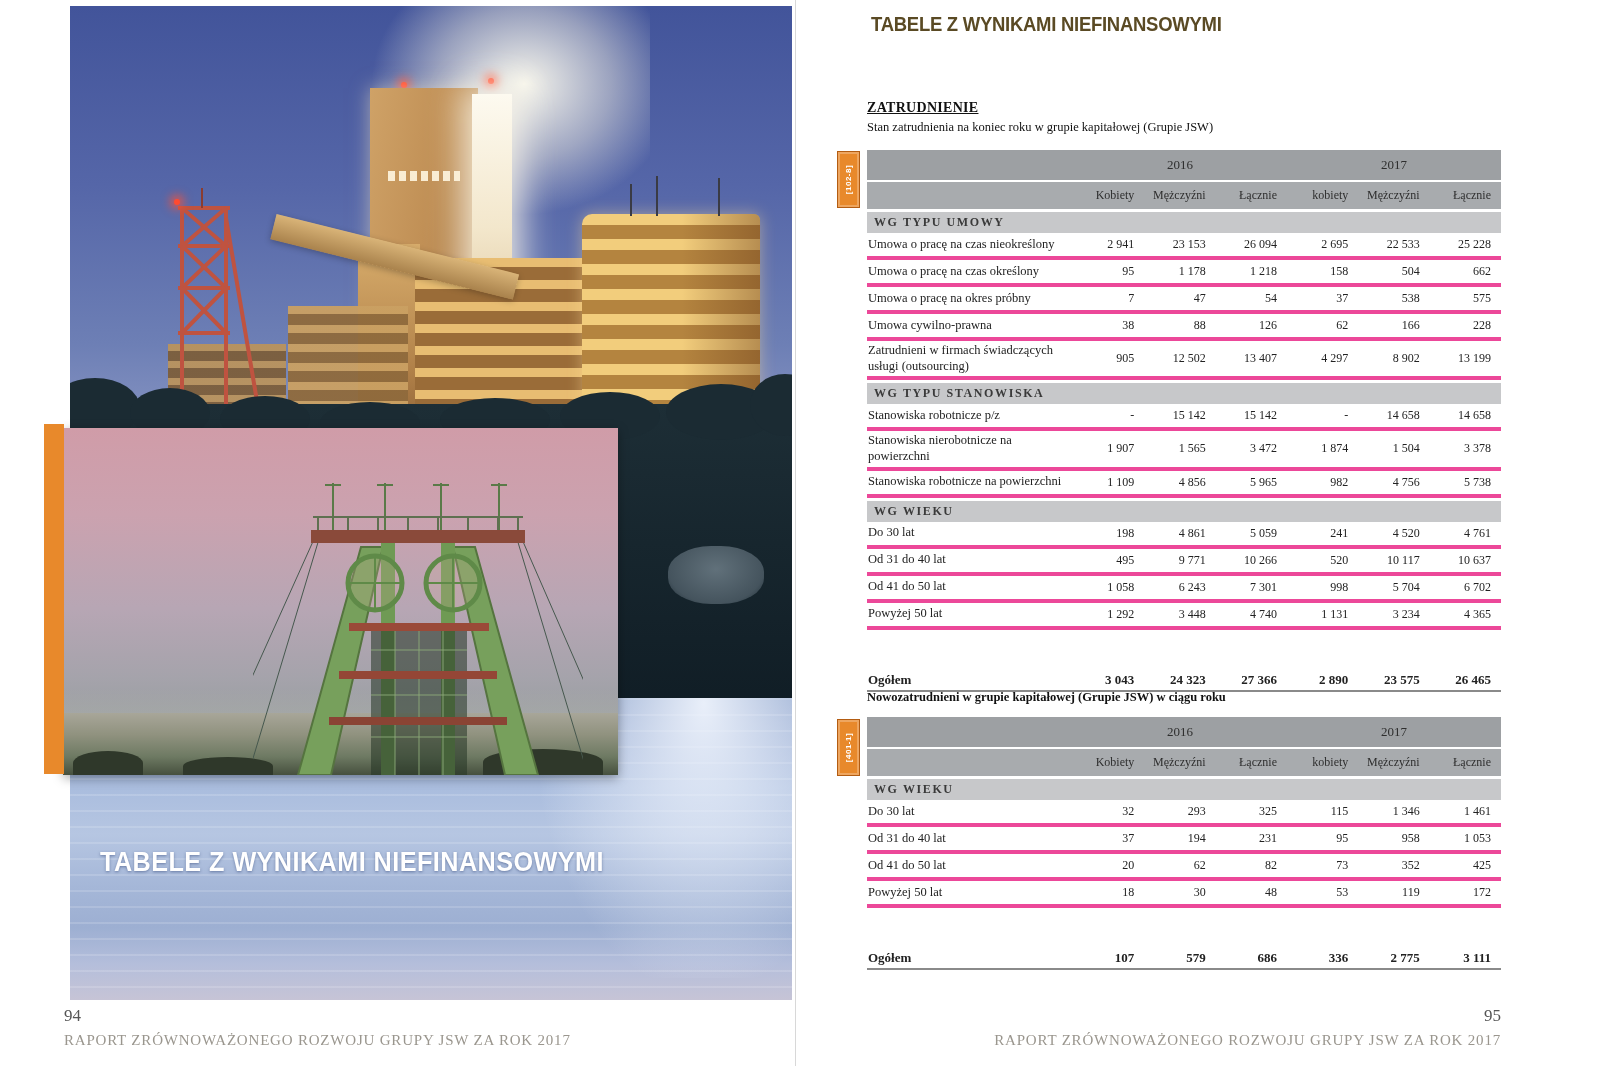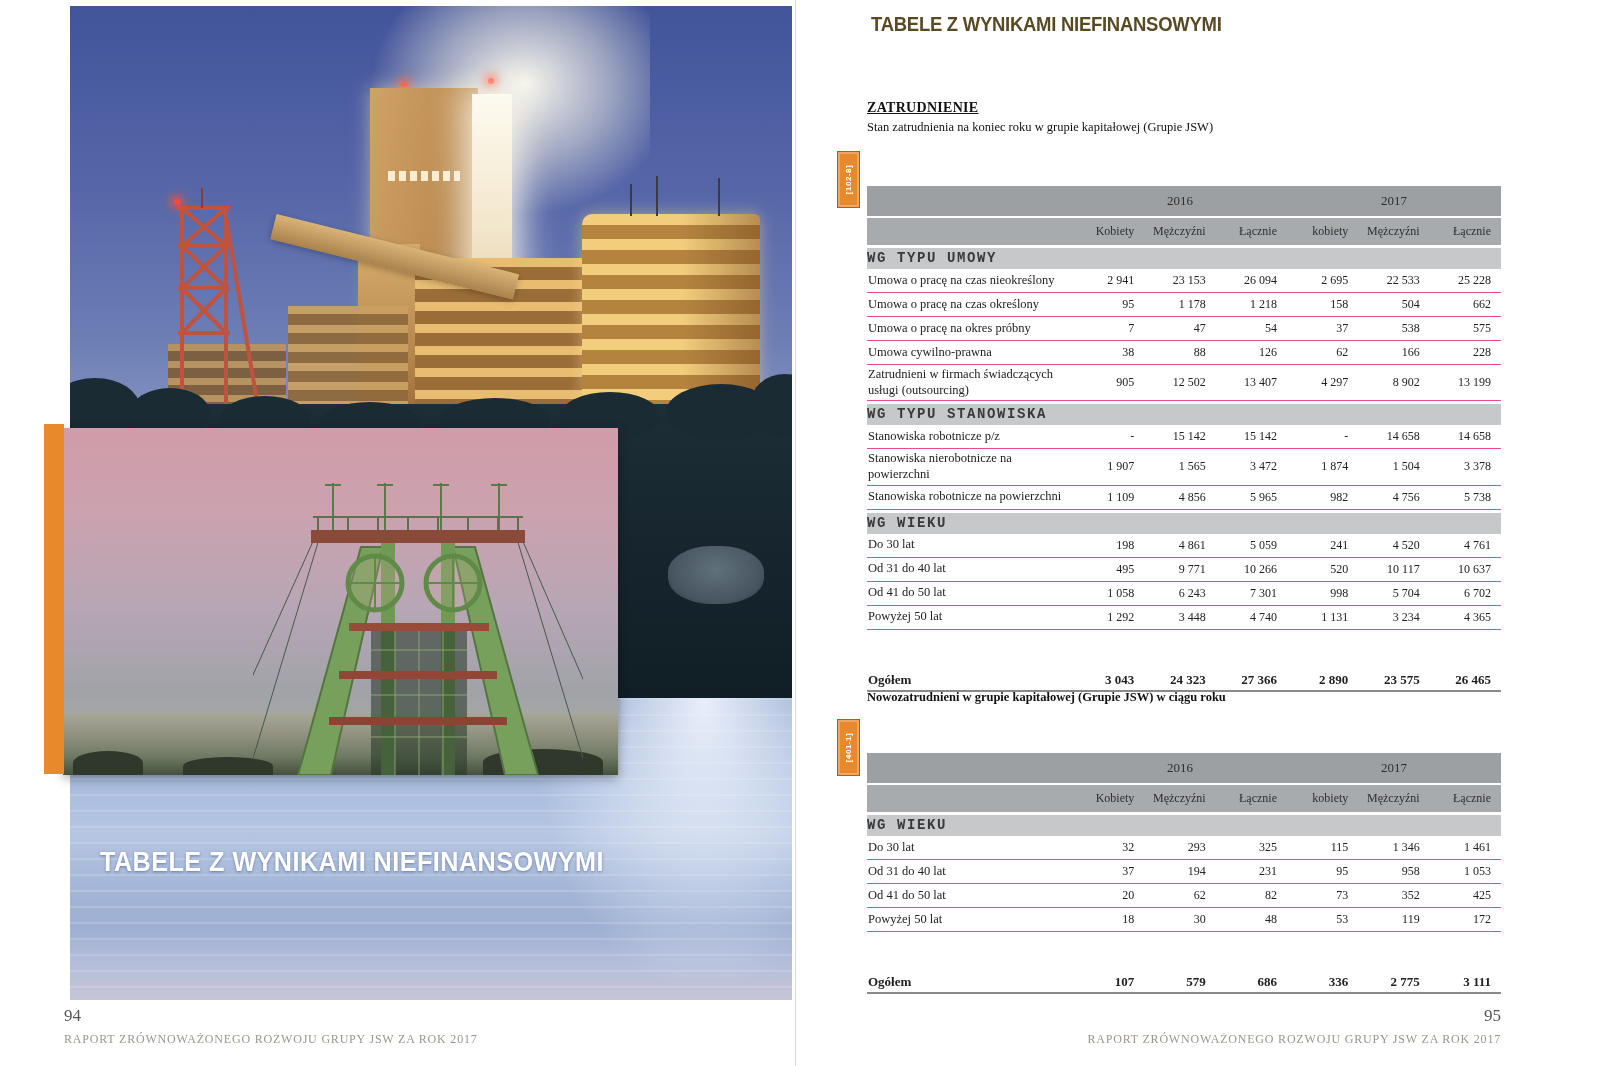--- a/index.html
+++ b/index.html
@@ -66,38 +66,38 @@
   .rp-caption1{position:absolute;left:71px;top:120px;font-size:12.5px;font-weight:normal;color:#111;}
   .rp-caption2{position:absolute;left:71px;top:690px;font-size:12.5px;font-weight:bold;color:#111;}
   .tablebox{position:absolute;left:71px;width:634px;}
   #table-0{top:150px;}
   #table-1{top:717px;}
   .gri-tab{position:absolute;left:41px;width:21px;height:55px;display:flex;align-items:center;justify-content:center;
         border:1px solid #b35c12;box-shadow:inset 0 0 0 2px rgba(255,255,255,.25);}
   .gri-tab span{transform:rotate(-90deg);font-family:"Liberation Sans",sans-serif;font-size:8px;color:#fff;
         font-weight:bold;white-space:nowrap;letter-spacing:.5px;}
   #tab-0{top:151px;} #tab-1{top:719px;}
-  .thead-years{display:grid;grid-template-columns:206px repeat(6,1fr);background:#9da0a3;height:30px;align-items:center;margin-top:36px;}
+  .thead-years{display:grid;grid-template-columns:206px repeat(6,1fr);background:#9da0a3;height:30px;align-items:center;}
   .thead-years .year{text-align:center;font-size:13px;color:#2e2e2e;}
   .y1{grid-column:2/5;} .y2{grid-column:5/8;}
   .thead-cols{display:grid;grid-template-columns:206px repeat(6,1fr);background:#a8abae;height:27px;align-items:center;
         margin-top:2px;}
   .thead-cols .ch{text-align:right;padding-right:10px;font-size:12px;color:#2e2e2e;}
-  .band{background:#c7c8ca;height:21px;line-height:21px;margin:3px 0 0 0;font-family:Liberation Mono, monospace;
-        font-size:14px;font-weight:bold;letter-spacing:1.6px;color:#3a3a3a;padding-left:0;}
-  .trow{display:grid;grid-template-columns:206px repeat(6,1fr);border-bottom:1px solid #ec4899;
+  .band{background:#c7c8ca;height:21px;line-height:21px;margin:3px 0 0 0;font-family:Liberation Serif, serif;
+        font-size:12px;font-weight:bold;letter-spacing:1.6px;color:#3a3a3a;padding-left:7px;}
+  .trow{display:grid;grid-template-columns:206px repeat(6,1fr);border-bottom:4px solid #ec4899;
         align-items:center;min-height:23px;}
   .trow .lbl{font-size:12.5px;color:#222;padding:2px 4px 2px 1px;line-height:1.25;}
   .trow .num{font-size:12px;color:#222;text-align:right;padding-right:10px;}
   .trow.total{min-height:25px;border-bottom:2px solid #8a8a8a;}
   .trow.total .lbl,.trow.total .num{font-weight:bold;font-size:13px;margin-top:40px;}
   
   .footer{position:absolute;color:#6a6a66;}
   .pagenum{font-size:17px;color:#555;}
-  .footer-line{font-variant:small-caps;font-size:12px;letter-spacing:.8px;color:#9a968e;margin-top:6px;}
+  .footer-line{font-variant:small-caps;font-size:15px;letter-spacing:.8px;color:#9a968e;margin-top:6px;}
   .footer-l{left:64px;top:1006px;text-align:left;}
   .footer-r{left:71px;top:1006px;width:634px;text-align:right;}
 </style>
 </head>
 <body>
 
 <div class="canvas">
 
   <div class="page-left">
     <div class="photo">

